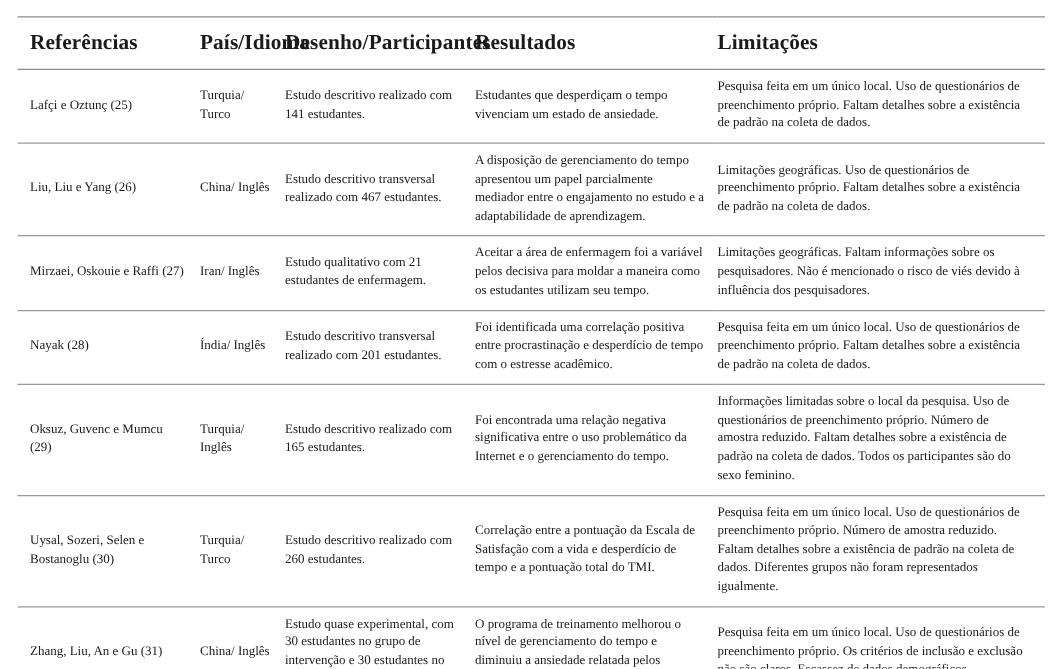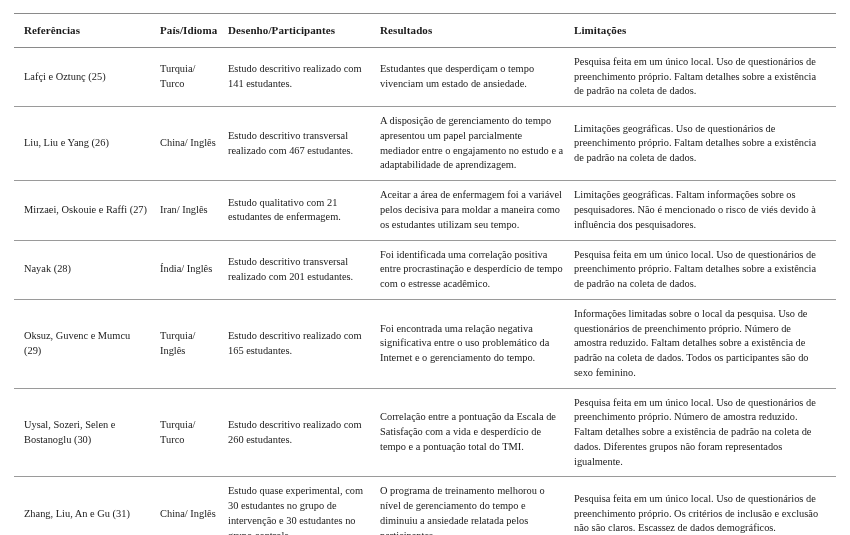--- a/index.html
+++ b/index.html
@@ -41,21 +41,21 @@
   
   table.review-table thead tr.head-row {
     border-top: 1.6px solid #8a8a8a;
     border-bottom: 1.6px solid #8a8a8a;
   }
 
   table.review-table thead th {
     text-align: left;
     vertical-align: middle;
     font-weight: bold;
-    font-size: 11px;
+    font-size: 17px;
     line-height: 1.35;
     padding: 9px 10px 9px 0;
     letter-spacing: 0.1px;
   }
   table.review-table thead th.first-col { padding-left: 10px; }
 
   table.review-table tbody td {
     vertical-align: middle;
     font-size: 10.4px;
     line-height: 1.42;

